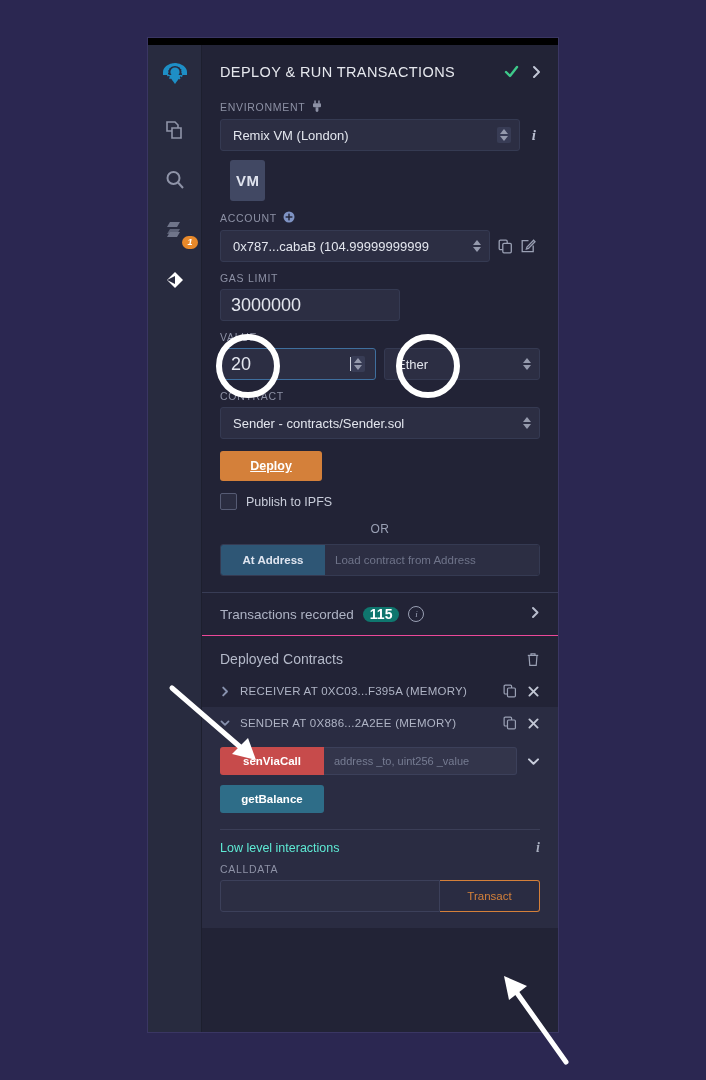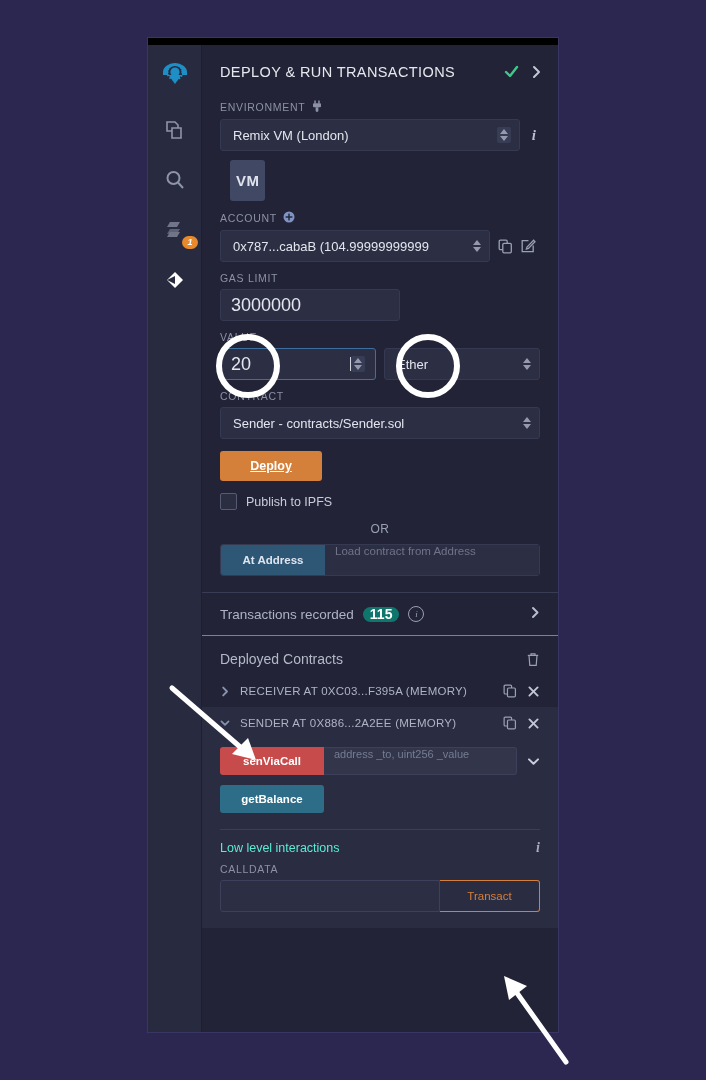--- a/index.html
+++ b/index.html
@@ -115,21 +115,21 @@
     text-decoration:underline;
   }
   .chk-row{display:flex;align-items:center;gap:9px;margin-top:12px;font-size:12.5px;color:#c9cdda;}
   .chk{width:15px;height:15px;border:1px solid #565b74;border-radius:2px;background:#2b2d41;}
   .or{text-align:center;font-size:12px;color:#9aa0b4;margin:12px 0 8px 0;letter-spacing:.5px;}
   .ataddr-row{display:flex;border:1px solid #353a52;border-radius:3px;overflow:hidden;height:30px;}
   .ataddr-btn{
     background:#2e5675;color:#dfe5f0;font-size:11.5px;font-weight:bold;
     display:flex;align-items:center;justify-content:center;width:104px;cursor:pointer;
   }
-  .ataddr-in{flex:1;background:#2c2e43;display:flex;align-items:flex-start;
+  .ataddr-in{flex:1;background:#2c2e43;display:flex;align-items:center;
     padding:0 10px;font-size:11.5px;color:#6d7governments;}
   .ataddr-in span{color:#6f748a;}
 
   #tx-recorded{
     margin:16px 0 0 0;border-top:1px solid #383c55;border-bottom:1px solid #ec4899;
     padding:13px 18px;display:flex;align-items:center;gap:9px;cursor:pointer;
   }
   #tx-recorded .lbl{font-size:13.5px;color:#aeb3c4;}
   .pill{
     background:#0f766e;color:#fff;font-size:14px;font-weight:bold;
@@ -160,21 +160,21 @@
   .fn-row{display:flex;align-items:stretch;gap:0;margin-bottom:10px;}
   .fn-btn{
     border:none;border-radius:3px 0 0 3px;color:#fff;
     font-size:11.5px;font-weight:bold;padding:8px 14px;min-width:104px;
     cursor:pointer;font-family:"Liberation Sans", sans-serif;
   }
   .fn-btn.red{background:#c74b4b;}
   .fn-btn.blue{background:#2e6d88;border-radius:3px;}
   .fn-in{
     flex:1;background:#33354b;border:1px solid #3c405a;border-left:none;
-    border-radius:0 3px 3px 0;display:flex;padding:0 10px;
+    border-radius:0 3px 3px 0;display:flex;align-items:center;padding:0 10px;
     font-size:11px;color:#767c92;
   }
   .fn-caret{margin-left:10px;color:#c8cddb;display:flex;align-items:center;font-size:13px;}
 
   .ll-divider{height:1px;background:#3b3e57;margin:16px 0 10px 0;}
   .ll-head{display:flex;align-items:center;}
   .ll-head .lbl{flex:1;font-size:12.5px;color:#5eead4;}
   .ll-sub{font-size:10.5px;letter-spacing:.7px;color:#8d91a5;margin:7px 0 5px 0;}
   #calldata-row{display:flex;align-items:stretch;}
   #calldata-in{

